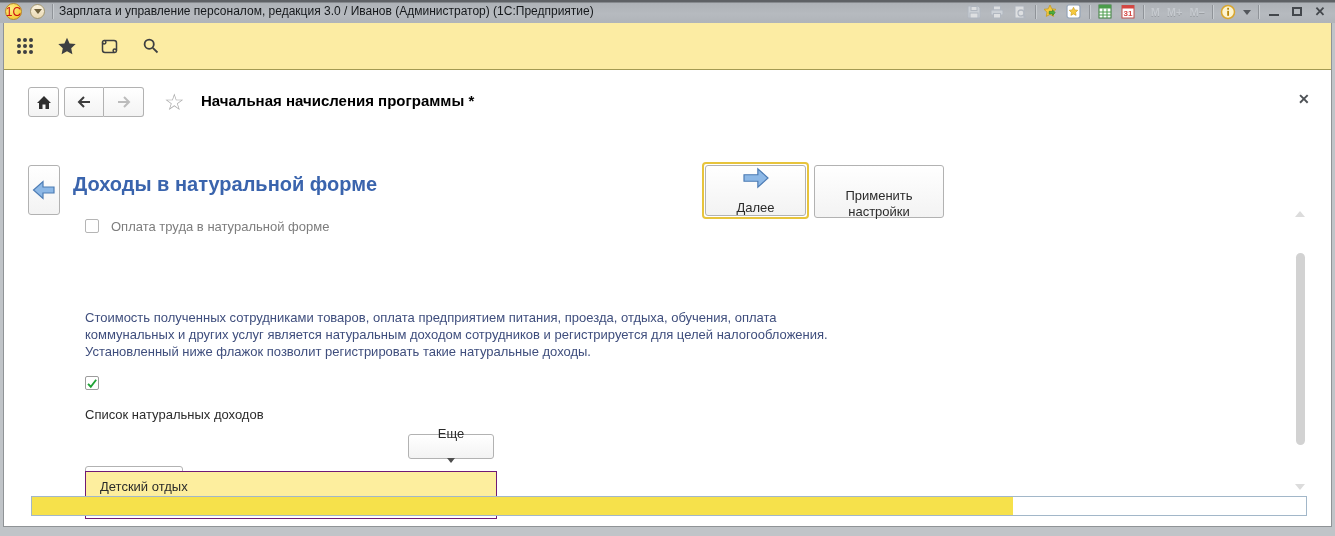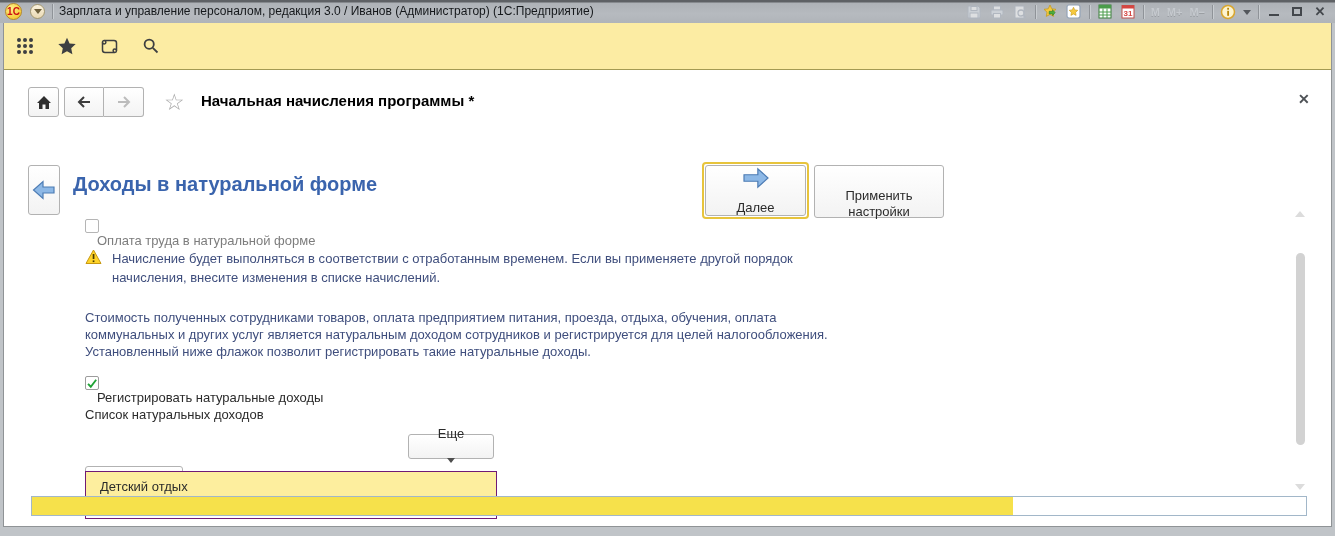--- a/index.html
+++ b/index.html
@@ -12,21 +12,21 @@
   }
   
   .titlebar {
     position:absolute; left:0; top:0; width:1335px; height:23px;
     background:linear-gradient(to bottom,#5e6165 0,#5e6165 2px,#aeb2b7 3px,#b6babf 60%,#b0b4b9 100%);
     display:flex; align-items:center;
   }
   .tb-logo {
     position:absolute; left:5px; top:3px; width:17px; height:17px; border-radius:50%;
     background:radial-gradient(circle at 35% 30%, #ffef8a, #f7cd3a 70%, #d9a81e);
-    border:1px solid #b4882a; color:#cc1111; font-weight:bold; font-size:10px;
+    border:1px solid #b4882a; color:#cc1111; font-weight:normal; font-size:12px;
     display:flex; align-items:center; justify-content:center;
   }
   .tb-sysmenu {
     position:absolute; left:30px; top:4px; width:15px; height:15px; border-radius:50%;
     background:linear-gradient(#fbf3de,#e9d9b4); border:1px solid #a3976f;
     display:flex; align-items:center; justify-content:center;
   }
   .tb-sysmenu .caret { border:4px solid transparent; border-top:5px solid #6d5f3c; margin-top:4px; }
   .tb-sep-left { position:absolute; left:52px; top:4px; width:1px; height:15px; background:#8f9398; box-shadow:1px 0 0 #c9cdd1; }
   .tb-title {
@@ -77,21 +77,21 @@
     border:2px solid #e7c43c; border-radius:4px; padding:1px; background:#fff;
   }
   .next-btn { width:100%; height:100%; gap:10px; font-size:13px; color:#2b2b2b; }
   .apply-btn { position:absolute; left:810px; top:24px; width:130px; height:53px; gap:24px; font-size:13px; color:#2b2b2b; }
   .apply-btn .lbl { width:72px; text-align:center; line-height:16px; }
   .cb-box {
     width:14px; height:14px; border:1px solid #9c9c9c; border-radius:2px; background:#fff;
     display:inline-flex; align-items:center; justify-content:center;
   }
   .cb-box.dis { border-color:#b5b5b5; }
-  .cb-row { position:absolute; display:flex; align-items:flex-start;flex-direction:column; }
+  .cb-row { position:absolute; display:flex; align-items:flex-start; }
   .cb-row .cb-label { margin-left:12px; font-size:13px; }
   .row-payment { left:81px; top:78px; }
   .row-payment .cb-label { color:#7d7d7d; }
   .row-register { left:81px; top:235px; }
   .row-register .cb-label { color:#2b2b2b; }
   .warn-row { position:absolute; left:81px; top:108px; display:flex; align-items:flex-start; }
   .warn-text { margin-left:10px; width:700px; font-size:13px; line-height:19px; color:#3f4e7d; }
   .desc-text { position:absolute; left:81px; top:168px; width:778px; font-size:13px; line-height:17px; color:#3f4e7d; }
   .list-label { position:absolute; left:81px; top:266px; font-size:13px; color:#2b2b2b; }
   .add-btn { position:absolute; left:81px; top:293px; width:98px; height:25px; font-size:13px; color:#2b2b2b;margin-top:32px; }
@@ -286,38 +286,29 @@
             <rect x="8" y="18" width="9" height="1.6" fill="#6b7fa8"></rect>
           </svg>
         <span class="lbl">Применить настройки</span>
       </div>
 
       <div class="cb-row row-payment">
         <span class="cb-box dis"></span>
         <span class="cb-label">Оплата труда в натуральной форме</span>
       </div>
 
-      <div class="warn-row">
-        <svg width="17" height="16" viewBox="0 0 17 16">
-            <path d="M8.5 1 L16 14.5 H1 Z" fill="#ffd42a" stroke="#c79810" stroke-width="1"></path>
-            <rect x="7.7" y="5" width="1.7" height="5" fill="#4a3b00"></rect>
-            <rect x="7.7" y="11.4" width="1.7" height="1.7" fill="#4a3b00"></rect>
-          </svg>
-        <div class="warn-text">Начисление будет выполняться в соответствии с отработанным временем. Если вы применяете другой порядок начисления, внесите изменения в списке начислений.</div>
-      </div>
 
       <div class="desc-text">Стоимость полученных сотрудниками товаров, оплата предприятием питания, проезда, отдыха, обучения, оплата коммунальных и других услуг является натуральным доходом сотрудников и регистрируется для целей налогообложения. Установленный ниже флажок позволит регистрировать такие натуральные доходы.</div>
 
       <div class="cb-row row-register">
         <span class="cb-box">
           <svg width="13" height="13" viewBox="0 0 13 13">
               <path d="M2.2 6.8 L5.2 10 L11 2.5" fill="none" stroke="#1fa335" stroke-width="2"></path>
             </svg>
         </span>
-        <span class="cb-label">Регистрировать натуральные доходы</span>
       </div>
 
       <div class="list-label">Список натуральных доходов</div>
 
       <div class="btn add-btn">Добавить</div>
       <div class="btn more-btn">
         <span>Еще</span>
         <span class="more-caret"></span>
       </div>
 

